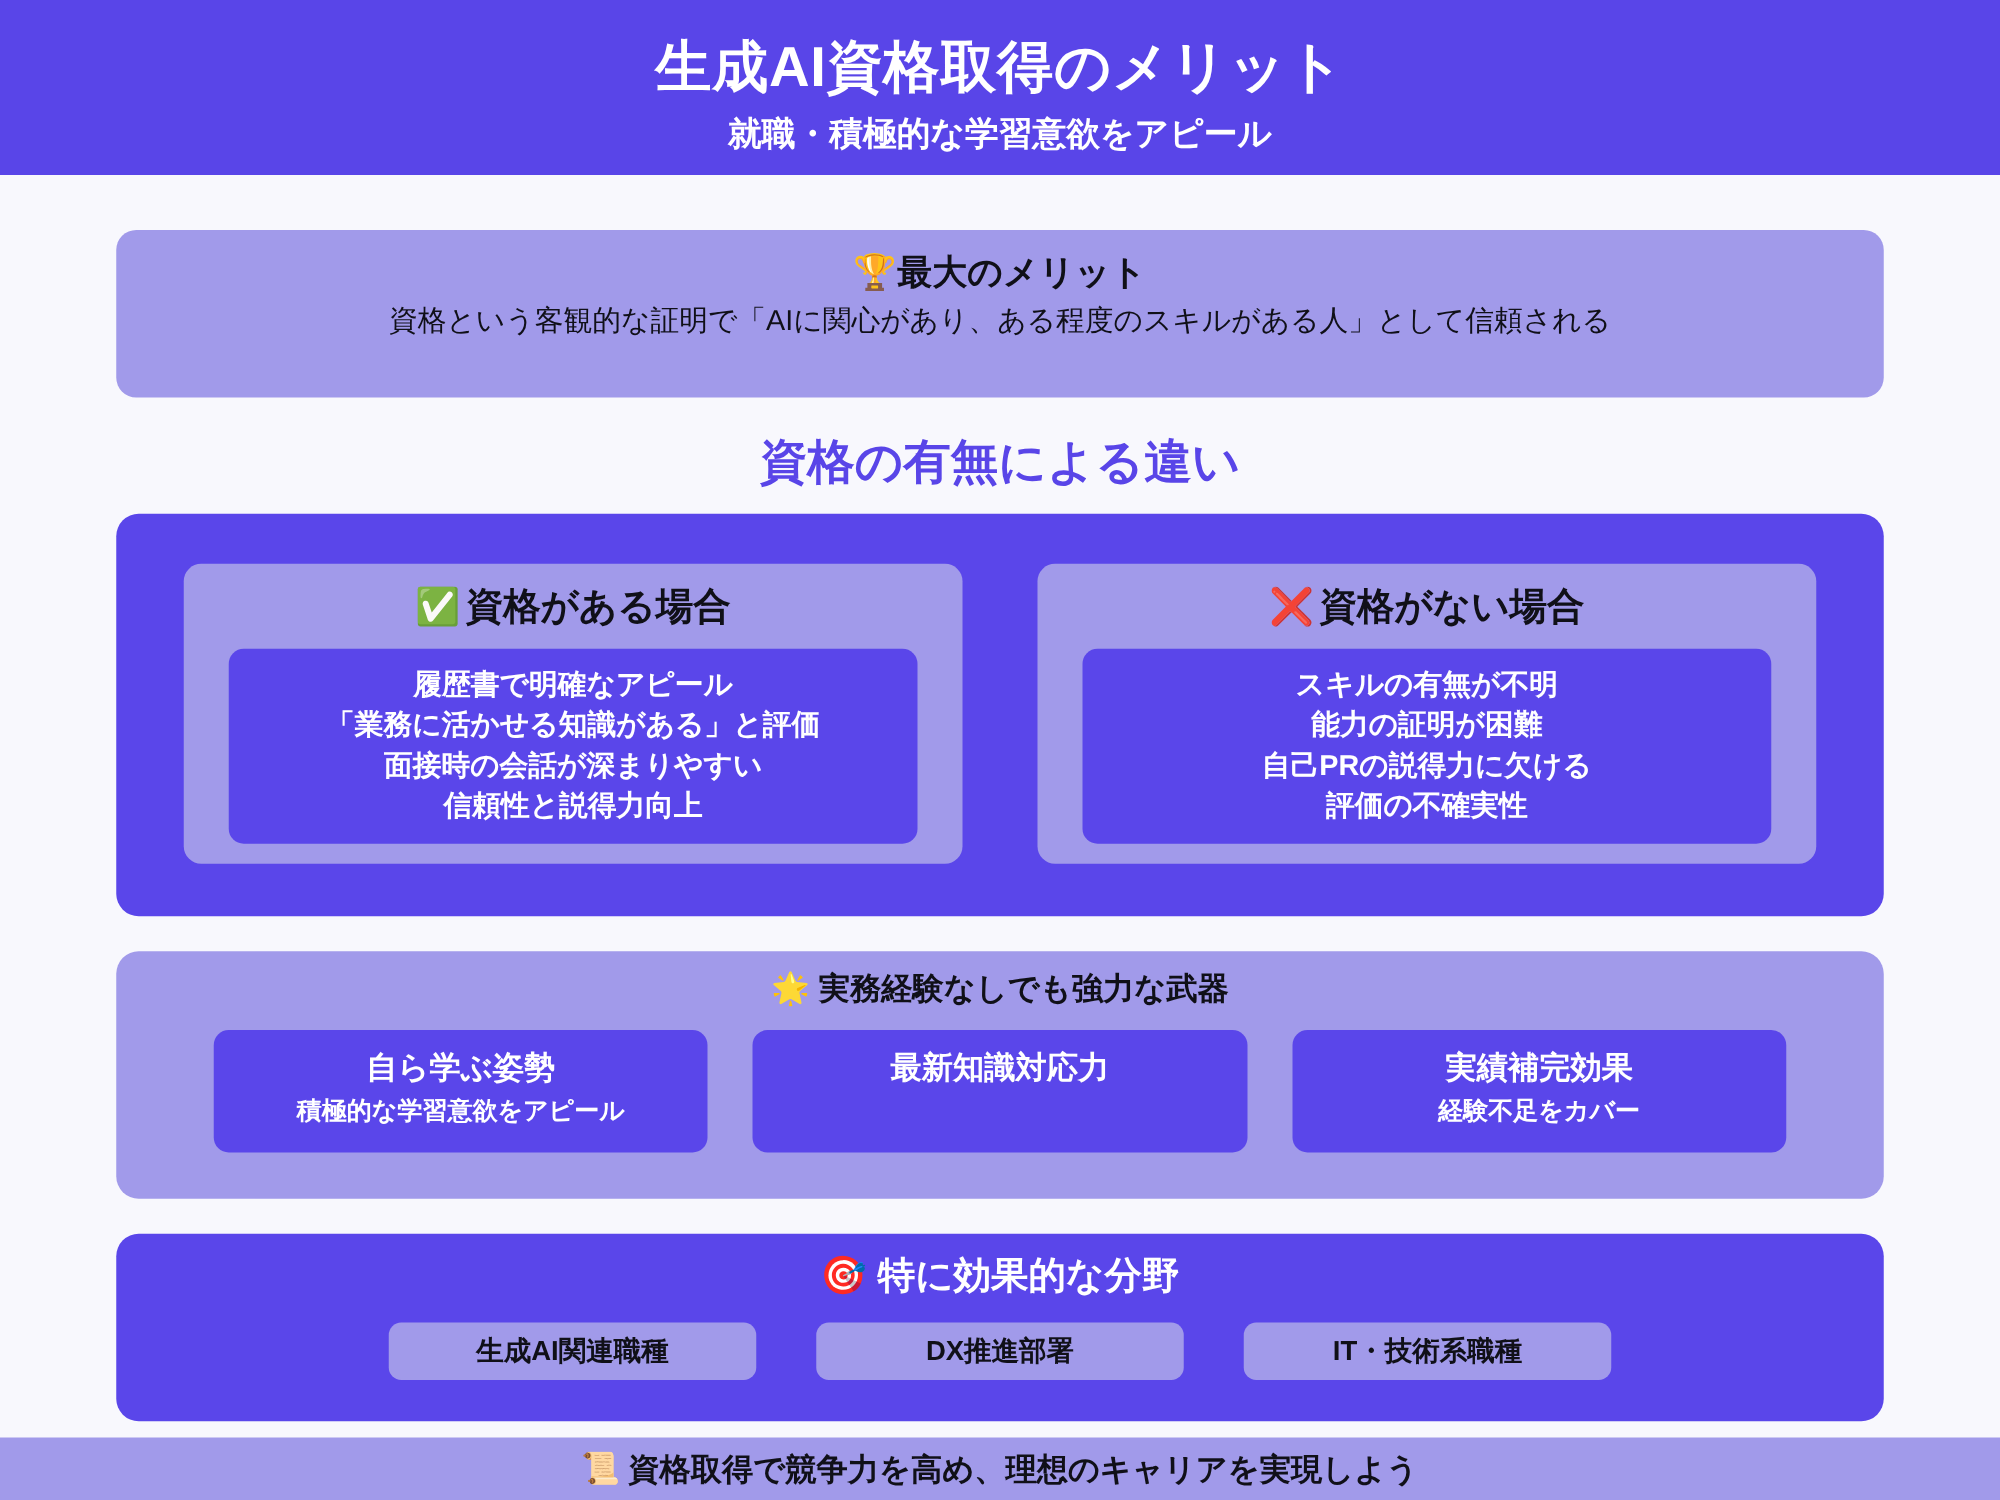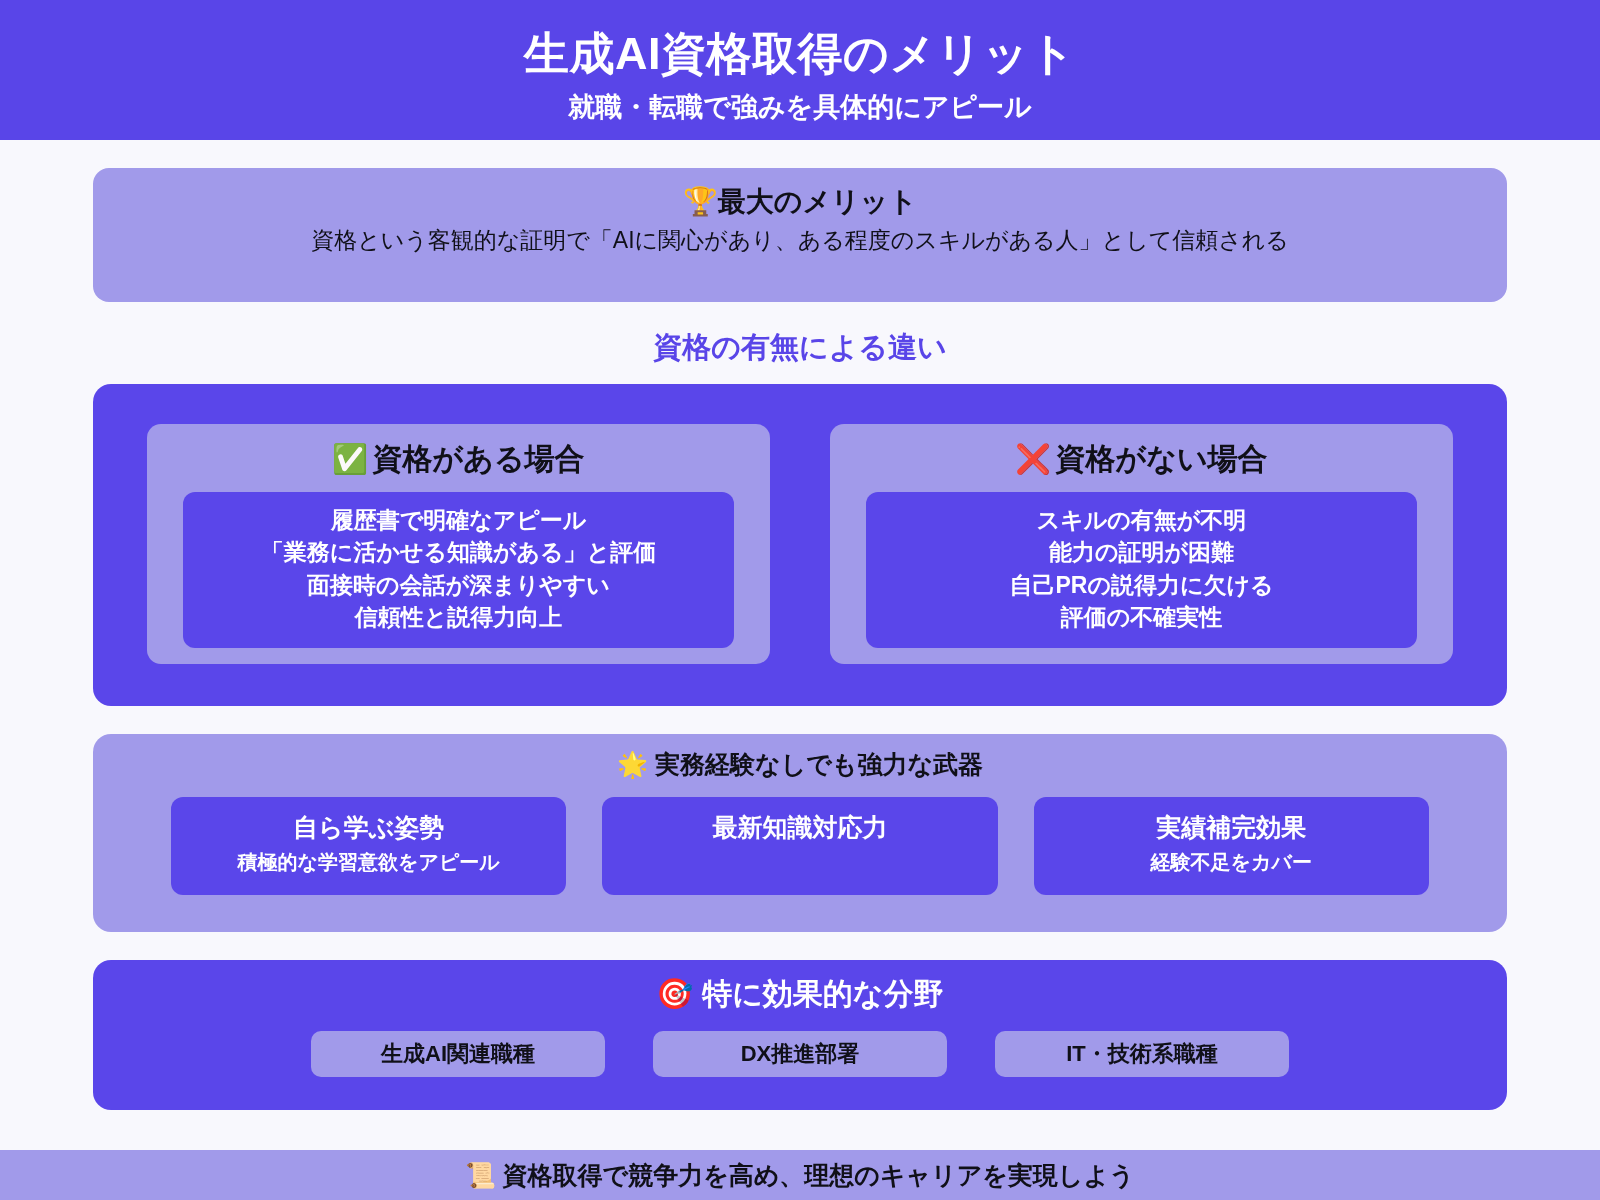--- a/index.html
+++ b/index.html
@@ -49,20 +49,21 @@
     font-weight: bold;
     line-height: 1.3;
     margin-top: 10px;
   }
 
   
   .content {
     flex: 1 1 auto;
     padding: 0 93px;
     box-sizing: border-box;
+    margin-top: 16px;
   }
 
   
   .highlight-box {
     margin-top: 28px;
     background: #a19aea;
     border-radius: 16px;
     padding: 16px 28px 20px;
     text-align: center;
     box-sizing: border-box;
@@ -85,21 +86,21 @@
     font-size: 23px;
     color: #101018;
     line-height: 1.35;
     margin-top: 6px;
   }
 
   
   .section-title {
     text-align: center;
     color: #5945e8;
-    font-size: 29px;
+    font-size: 38px;
     font-weight: bold;
     margin: 26px 0 16px;
   }
 
   
   .comparison {
     background: #5a46ea;
     border-radius: 18px;
     height: 322px;
     box-sizing: border-box;
@@ -244,21 +245,21 @@
   }
   .footer .emoji { margin-right: 6px; }
 </style>
 </head>
 <body>
 
 <div class="page">
 
   <div class="header">
     <div class="header-title">生成AI資格取得のメリット</div>
-    <div class="header-subtitle">就職・転職で強みを具体的にアピール</div>
+    <div class="header-subtitle">就職・積極的な学習意欲をアピール</div>
   </div>
 
   <div class="content">
 
     <div class="highlight-box">
       <div class="highlight-label"><span class="emoji">🏆</span><span>最大のメリット</span></div>
       <div class="highlight-desc">資格という客観的な証明で「AIに関心があり、ある程度のスキルがある人」として信頼される</div>
     </div>
 
     <div class="section-title">資格の有無による違い</div>

